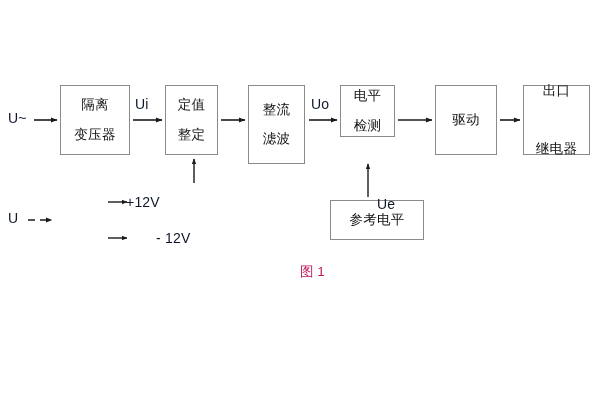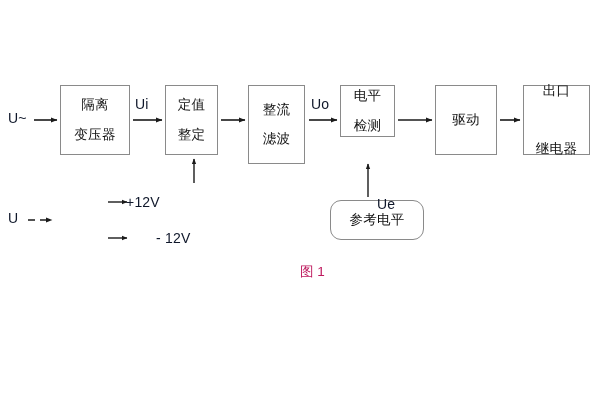--- a/index.html
+++ b/index.html
@@ -96,21 +96,21 @@
     <span class="ln">驱动</span>
   </div>
 
   <div class="blk two" style="left:523px;top:85px;width:67px;height:70px;gap:28px;">
     <span class="ln">出口</span>
     <span class="ln">继电器</span>
   </div>
 
 
 
-  <div class="blk" style="left:330px;top:200px;width:94px;height:40px;border-radius:11px;">
+  <div class="blk" style="left:330px;top:200px;width:94px;height:40px;">
     <span class="ln">参考电平</span>
   </div>
 
   <div class="conn" style="left:0;top:0;width:600px;height:400px;">
     <svg width="600" height="400" viewBox="0 0 600 400" xmlns="http://www.w3.org/2000/svg">
       <defs>
         <marker id="ah" markerWidth="7" markerHeight="7" refX="6.2" refY="3" orient="auto" markerUnits="userSpaceOnUse">
           <path d="M0,0.4 L6.6,3 L0,5.6 z" fill="#1a1a1a"></path>
         </marker>
         <marker id="ahs" markerWidth="6" markerHeight="6" refX="5.4" refY="2.6" orient="auto" markerUnits="userSpaceOnUse">

